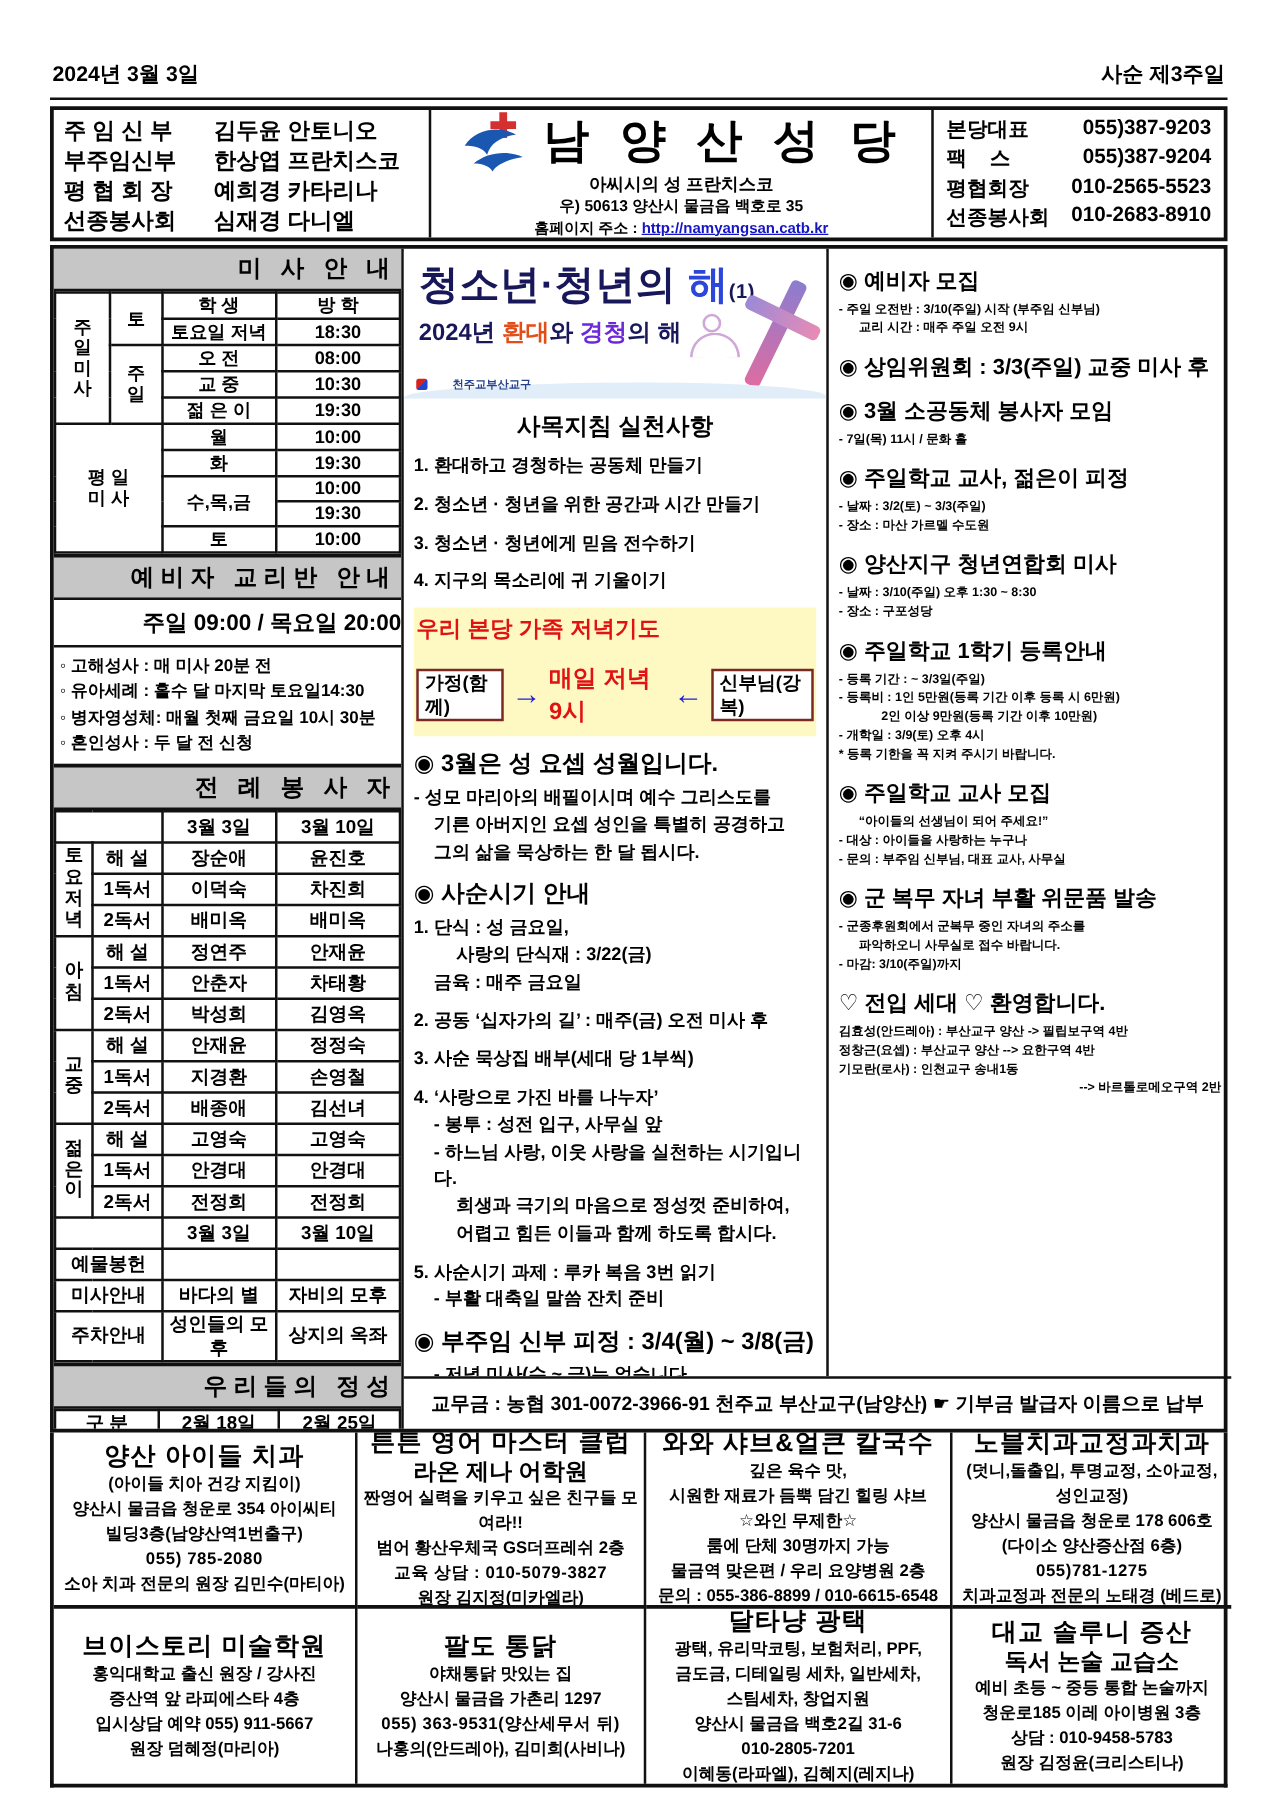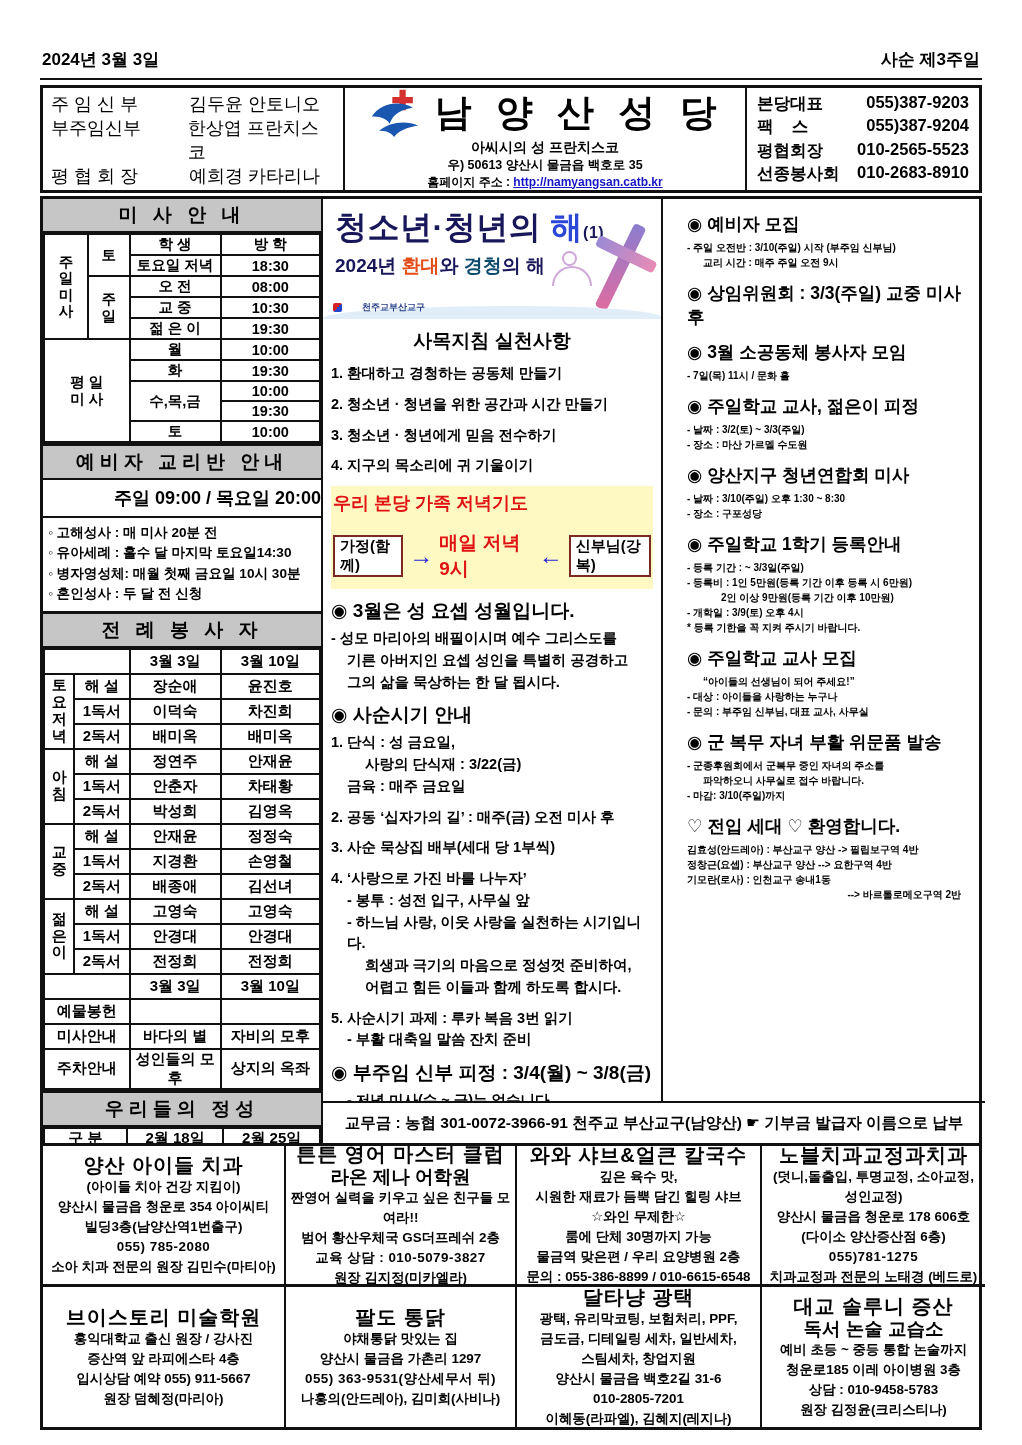--- a/index.html
+++ b/index.html
@@ -5,59 +5,59 @@
   *{box-sizing:border-box;margin:0;padding:0}
   body{background:#e9e9e9;font-family:"Liberation Sans","DejaVu Sans",sans-serif;color:#000}
   .page{position:relative;width:1022px;height:1445px;background:#fff;margin:0 auto;padding:48px 40px 0;overflow:hidden}
   
   .daterow{display:flex;justify-content:space-between;font-size:17px;font-weight:700;padding:0 2px 7px;border-bottom:2px solid #111;margin-bottom:5px}
   
   .hbox{display:grid;grid-template-columns:300px 402px 1fr;border:3px solid #111;height:108px}
   .hcell{padding:4px 8px;overflow:hidden}
   .hcell+.hcell{border-left:2px solid #111}
   .staff{display:flex;flex-direction:column;justify-content:space-around}
-  .staff-row{display:flex;gap:34px;font-size:18px;font-weight:400}
+  .staff-row{display:flex;gap:16px;font-size:18px;font-weight:700}
   .staff-role{width:104px;white-space:pre}
   .center-h{display:flex;flex-direction:column;align-items:center;justify-content:center}
   .title-row{display:flex;align-items:center;gap:10px}
   .church-title{font-size:37px;font-weight:900;letter-spacing:7px}
   .sub1{font-size:14px;font-weight:800;margin-top:1px}
   .sub2{font-size:12.5px;font-weight:700}
   .sub3{font-size:12px;font-weight:700}
   .url{color:#1515c8;text-decoration:underline}
   .contacts{display:flex;flex-direction:column;justify-content:space-around}
   .c-row{display:flex;justify-content:space-between;font-size:16.5px;font-weight:700;padding:0 2px}
   .pre{white-space:pre-line;line-height:1.12}
   .prs{white-space:pre}
   
   .main{display:grid;grid-template-columns:280px 340px 322px;grid-template-rows:1fr 42px;border:3px solid #111;margin-top:3px;height:950px}
   .lcol{grid-row:1/3;border-right:2px solid #111;display:flex;flex-direction:column;overflow:hidden}
   .mcol{border-right:2px solid #111;padding:0 8px;overflow:hidden}
-  .rcol{padding:2px 24px;overflow:hidden}
+  .rcol{padding:2px 8px;overflow:hidden}
   .strip{grid-column:2/4;border-top:2px solid #111;display:flex;align-items:center;justify-content:center;font-weight:800;font-size:15.5px}
   
-  .sec-h{background:#c6c6c6;text-align:center;font-weight:800;font-size:19px;letter-spacing:5px;border-top:3px solid #111;border-bottom:2px solid #111;padding:3px 16px}
+  .sec-h{background:#c6c6c6;text-align:right;font-weight:800;font-size:19px;letter-spacing:5px;border-top:3px solid #111;border-bottom:2px solid #111;padding:3px 4px}
   .sec-h.first{border-top:none}
   .tbl{width:100%;border-collapse:collapse;table-layout:fixed}
   .tbl td{border:2px solid #111;text-align:center;vertical-align:middle;font-weight:700;padding:0;overflow:hidden}
   .mass td{height:20px;font-size:14.5px}
   .min td{height:25px;font-size:15px}
   .off td{height:22px;font-size:15px}
   .small{font-size:12px}
   .cate-time{text-align:right;font-size:18px;font-weight:800;padding:6px 0;border-bottom:2px solid #111}
   .cate-list{padding:5px 5px 6px;text-align:left}
   .cate-list .ln{font-size:13.6px;font-weight:700;line-height:1.5}
   
   .banner{position:relative;height:118px;overflow:hidden;margin:2px -8px 2px;padding:5px 12px 0;background:#fff}
   .b-t{font-size:32px;font-weight:900;color:#17175a;letter-spacing:.5px}
   .b-hae{color:#2b46d8}
   .b-num{font-size:16px;font-weight:800;color:#17175a}
   .b2{font-size:19px;font-weight:900;color:#17175a;margin-top:3px}
   .b-hwan{color:#e34d17}
-  .b-gyeong{color:#0c4a6e}
+  .b-gyeong{color:#6d28d9}
   .b-wave{position:absolute;left:0;right:0;bottom:0;height:13px;background:#e1eef9;border-top-left-radius:60% 100%;border-top-right-radius:45% 90%}
   .b-cross{position:absolute;right:34px;top:20px;width:13px;height:92px;border-radius:4px;background:linear-gradient(160deg,#8a7dd0,#e06ca0);transform:rotate(26deg)}
   .b-cross:after{content:"";position:absolute;left:-26px;top:26px;width:64px;height:12px;border-radius:4px;background:linear-gradient(90deg,#9a8ad6,#e98bb5)}
   .b-person{position:absolute;right:84px;top:50px;width:15px;height:15px;border:2.5px solid #cfa8d8;border-radius:50%}
   .b-person:after{content:"";position:absolute;left:-12px;top:13px;width:36px;height:18px;border:2.5px solid #cfa8d8;border-bottom:none;border-radius:50% 50% 0 0/100% 100% 0 0}
   .b-logo{position:absolute;left:10px;bottom:5px;font-size:9px;font-weight:800;color:#27408b;display:flex;align-items:center;gap:20px}
   .b-mark{width:9px;height:9px;background:linear-gradient(135deg,#d42222 50%,#2244cc 50%);border-radius:2px}
   
   .mh{font-size:19px;font-weight:800;margin:9px 0 4px;text-align:center}
   .mh.left{text-align:left}

